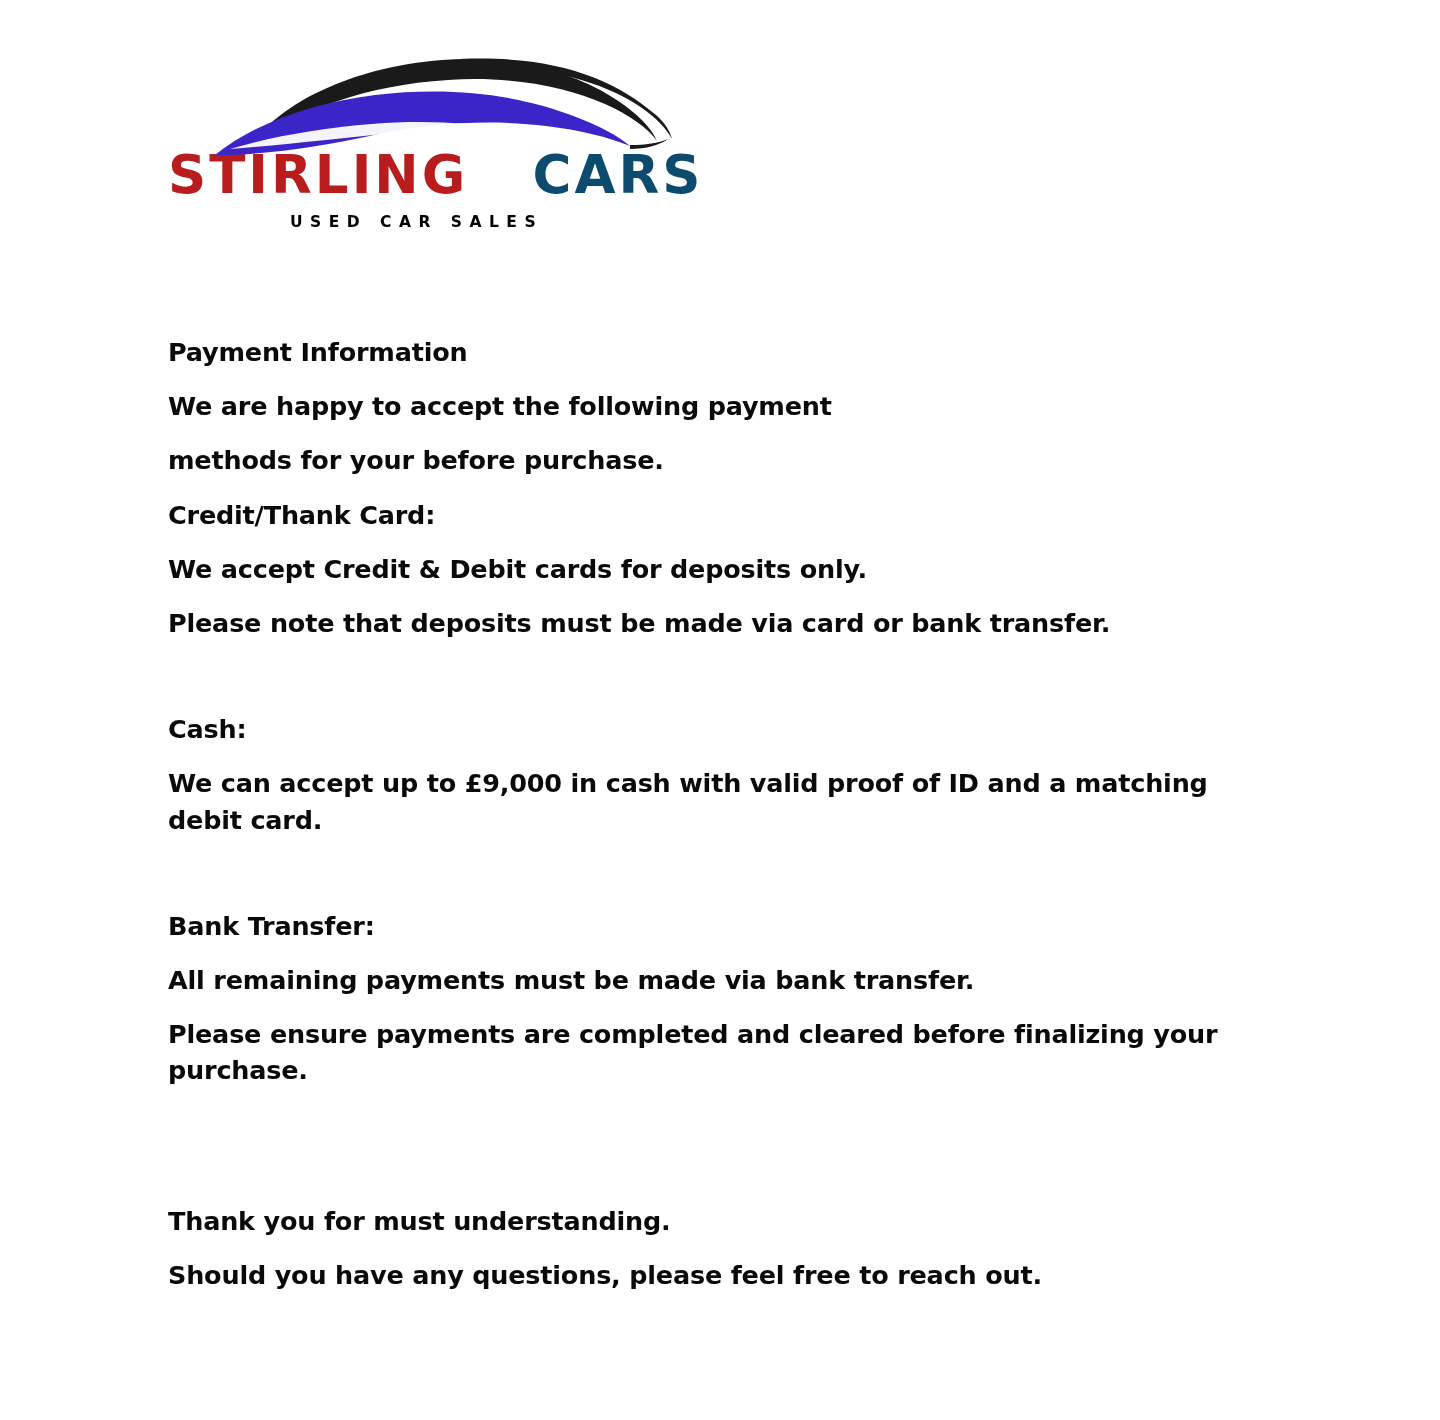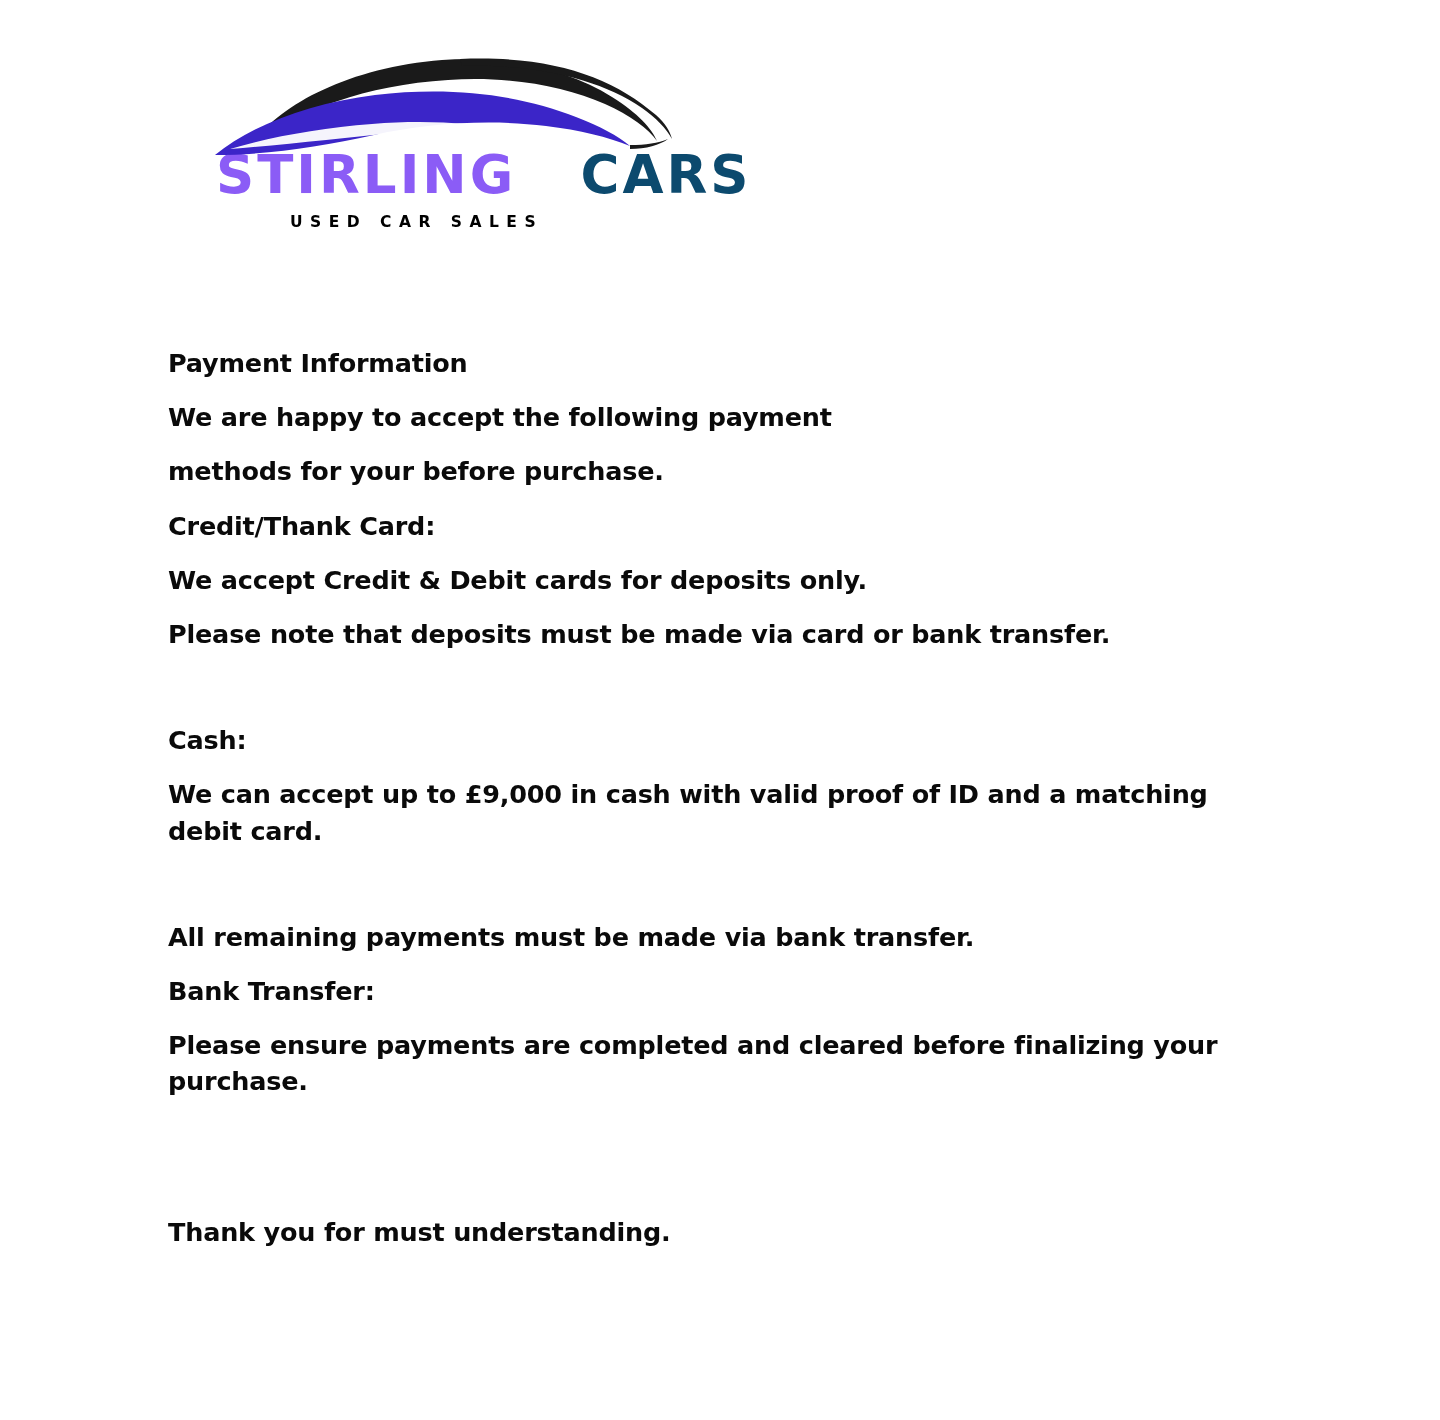--- a/index.html
+++ b/index.html
@@ -39,37 +39,37 @@
   .logo-wordmark {
     font-family: "DejaVu Sans", sans-serif;
     font-size: 53px;
     font-weight: 700;
     letter-spacing: 3px;
     line-height: 1;
     margin-top: -12px;
     margin-left: 8px;
     white-space: nowrap;
   }
-  .logo-wordmark .w1 { color: #8b5cf6; margin-left: 48px; }
+  .logo-wordmark .w1 { color: #b91c1c; }
   .logo-wordmark .w2 { color: #0c4a6e; }
   .logo-tagline {
     font-family: "DejaVu Sans", sans-serif;
     font-size: 15.5px;
     font-weight: 600;
     letter-spacing: 7.5px;
     color: #000000;
     margin-top: 12px;
     margin-left: 130px;
   }
 
   
   .content {
     position: absolute;
     left: 168px;
-    top: 345px;
+    top: 334px;
     width: 1120px;
   }
   .line {
     font-family: "DejaVu Sans", sans-serif;
     font-weight: 700;
     font-size: 25.5px;
     line-height: 1.42;
     color: #0a0a0a;
     margin: 0 0 18px 0;
     letter-spacing: -0.2px;
@@ -119,22 +119,23 @@
     <p class="line">We accept Credit &amp; Debit cards for deposits only.</p>
     <p class="line">Please note that deposits must be made via card or bank transfer.</p>
 
     <div class="gap-lg"></div>
 
     <p class="line">Cash:</p>
     <p class="line wrap">We can accept up to £9,000 in cash with valid proof of ID and a matching debit card.</p>
 
     <div class="gap-lg"></div>
 
+    <p class="line">Bank Transfer:</p>
     <p class="line">All remaining payments must be made via bank transfer.</p>
-    <p class="line">Bank Transfer:</p>
     <p class="line wrap">Please ensure payments are completed and cleared before finalizing your purchase.</p>
 
     <div class="gap-xl"></div>
 
     <p class="line">Thank you for must understanding.</p>
+    <p class="line">Should you have any questions, please feel free to reach out.</p>
 
   </div>
 </div>
 
 </body></html>

